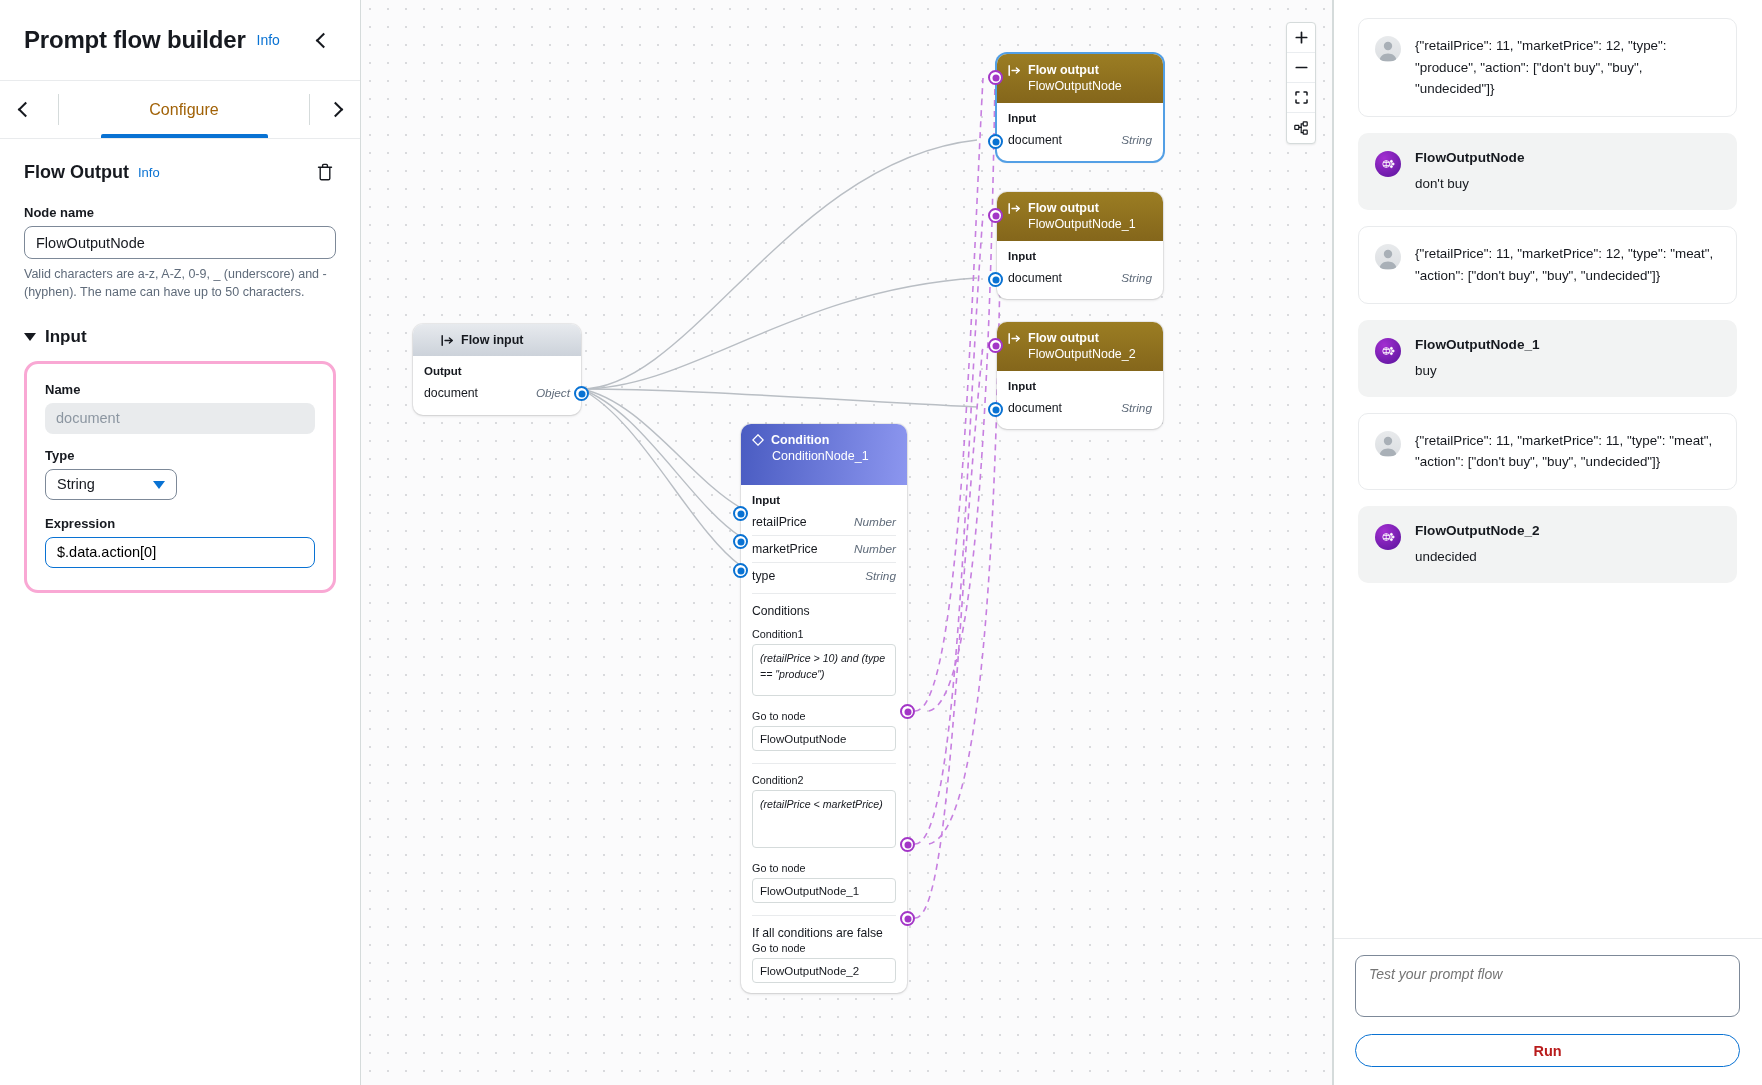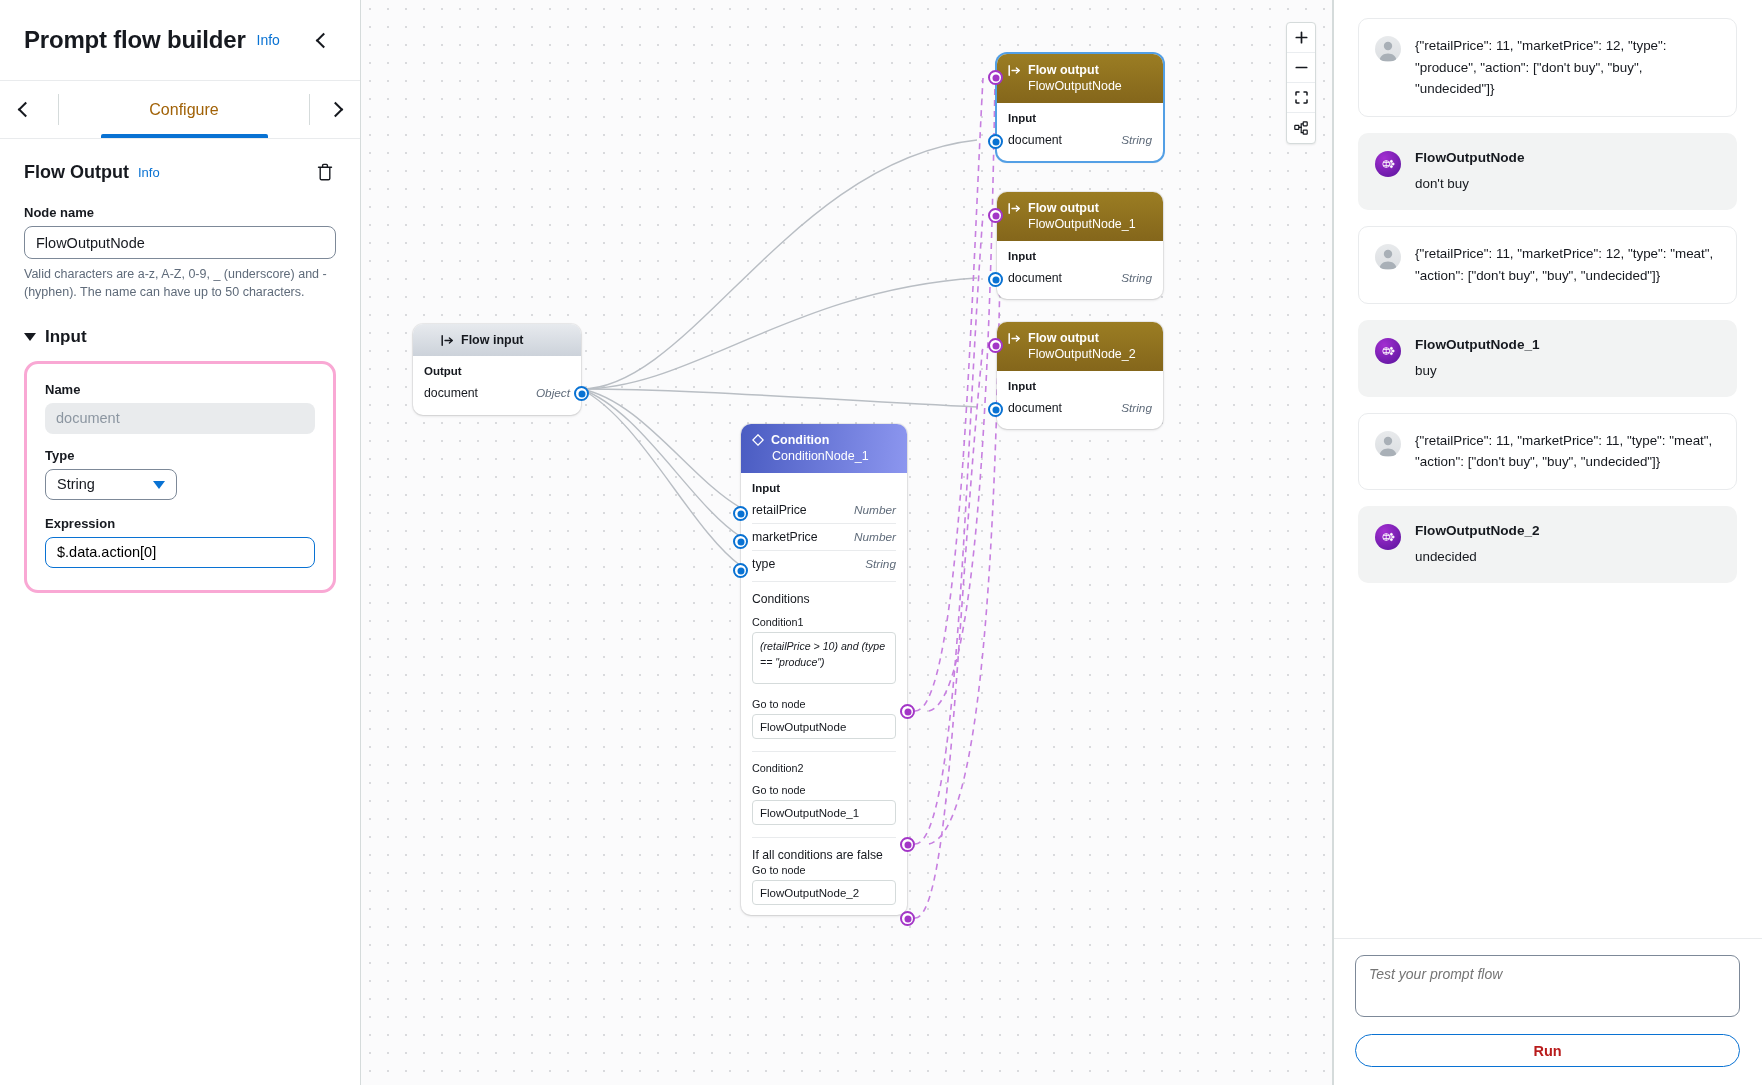--- a/index.html
+++ b/index.html
@@ -122,21 +122,21 @@
   }
   .fo1{ left:636px; top:54px; width:166px;}
   .fo1.selected{ box-shadow:0 0 0 2px #539fe5, 0 1px 3px rgba(0,0,0,0.16); }
   .fo2{ left:636px; top:192px; width:166px;}
   .fo3{ left:636px; top:322px; width:166px;}
 
   
   .cond{ left:380px; top:424px; width:166px; }
   .cond .node-hd{
     background:linear-gradient(95deg,#4a5cc2 0%, #8c96ef 100%);
-    color:#fff; padding:9px 11px 10px 11px;
+    color:#fff; padding:9px 11px 22px 11px;
   }
   .hr{ height:1px; background:#e9ebed; margin:2px 0;}
   .sub-label{ font-size:10.8px; font-weight:400; color:#16191f; margin:10px 0 4px 0;}
   .sec-label{ font-size:12.2px; font-weight:400; color:#16191f; margin:10px 0 6px 0;}
   .ta{
     width:100%; height:52px; border:1px solid #d5dbdb; border-radius:4px;
     font-size:10.6px; font-style:italic; color:#16191f; padding:6px 7px; line-height:1.5;
     background:#fff; resize:none; font-family:"Liberation Sans",sans-serif; overflow:hidden;
   }
   .ta.tall{height:58px;}
@@ -398,20 +398,21 @@
 
         <div class="sub-label">Condition1</div>
         <textarea class="ta" style="">(retailPrice &gt; 10) and (type == "produce")</textarea>
 
         <div class="sub-label">Go to node</div>
         <div class="goto-in">FlowOutputNode</div>
 
         <div class="hr" style="margin-top:12px;"></div>
 
         <div class="sub-label">Condition2</div>
+        <textarea class="ta tall" style="">(retailPrice &lt; marketPrice)</textarea>
 
         <div class="sub-label">Go to node</div>
         <div class="goto-in">FlowOutputNode_1</div>
 
         <div class="hr" style="margin-top:12px;"></div>
 
         <div class="sec-label" style="margin-bottom:2px;">If all conditions are false</div>
         <div class="sub-label" style="margin-top:2px;">Go to node</div>
         <div class="goto-in">FlowOutputNode_2</div>
       </div>

